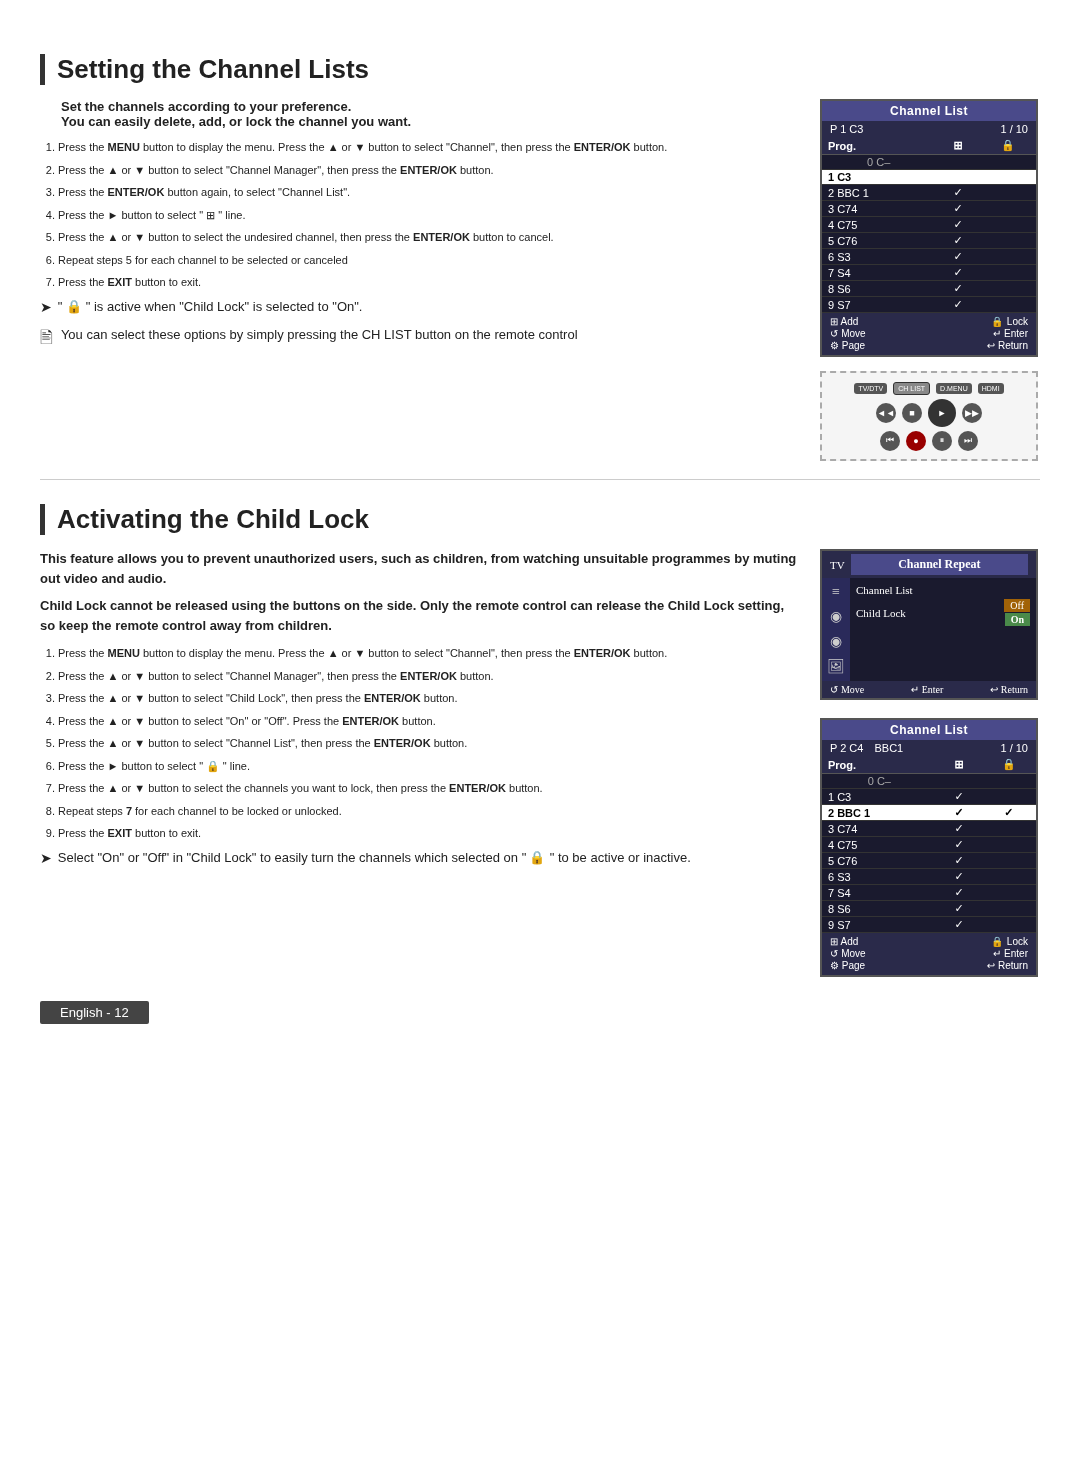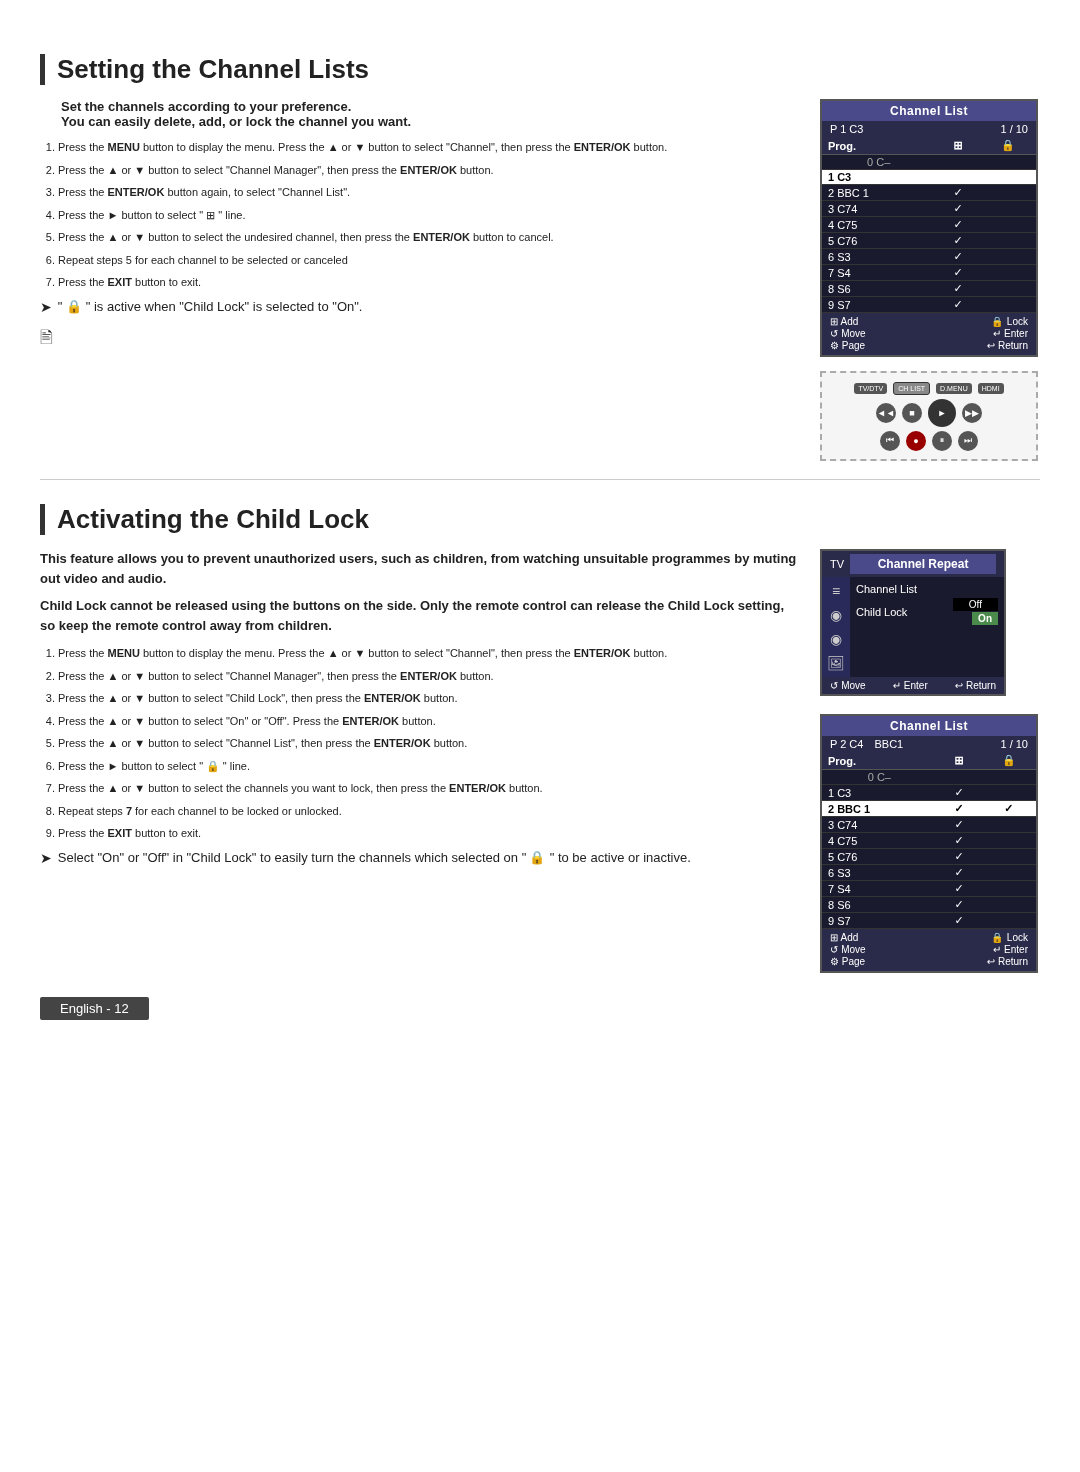--- a/index.html
+++ b/index.html
@@ -197,21 +197,22 @@
       align-items: center;
       justify-content: center;
     }
 
     
     .channel-manager-box {
       border: 2px solid #555;
       background: #1a1a2e;
       color: #fff;
       font-size: 11px;
-      width: 186px;
+      width: 218px;
+      font-family: Liberation Serif, serif;
     }
     .cm-header-row {
       display: flex;
       background: #2a2a4a;
       padding: 3px 8px;
       justify-content: space-between;
       align-items: center;
     }
     .cm-header-title {
       background: #4a4a8a;
@@ -240,23 +241,23 @@
       flex: 1;
       padding: 6px;
     }
     .cm-row {
       display: flex;
       justify-content: space-between;
       align-items: center;
       margin-bottom: 3px;
     }
     .cm-off {
-      background: #000000;
-      color: #fff;
-      padding: 1px 16px;
+      background: #a16207;
+      color: #fff;
+      padding: 1px 6px;
       font-size: 10px;
     }
     .cm-on {
       background: #4a8a4a;
       color: #fff;
       padding: 1px 6px;
       font-size: 10px;
       font-weight: bold;
     }
     .cm-footer {
@@ -321,20 +322,21 @@
       <li>Press the ▲ or ▼ button to select the undesired channel, then press the <b>ENTER/OK</b> button to cancel.</li>
       <li>Repeat steps 5 for each channel to be selected or canceled</li>
       <li>Press the <b>EXIT</b> button to exit.</li>
     </ol>
     <div class="arrow-note">
       <span class="arrow-sym">➤</span>
       <span>" 🔒 " is active when "Child Lock" is selected to "On".</span>
     </div>
     <div class="note-line">
       <span class="note-icon">🖹</span>
+      <span class="note-text">You can select these options by simply pressing the CH LIST button on the remote control</span>
     </div>
   </div>
 
   <div class="tv-panel">
 
     <div class="channel-list-box">
       <div class="cl-header">Channel List</div>
       <div class="cl-subrow">
         <span>P  1  C3</span>
         <span>1 / 10</span>

